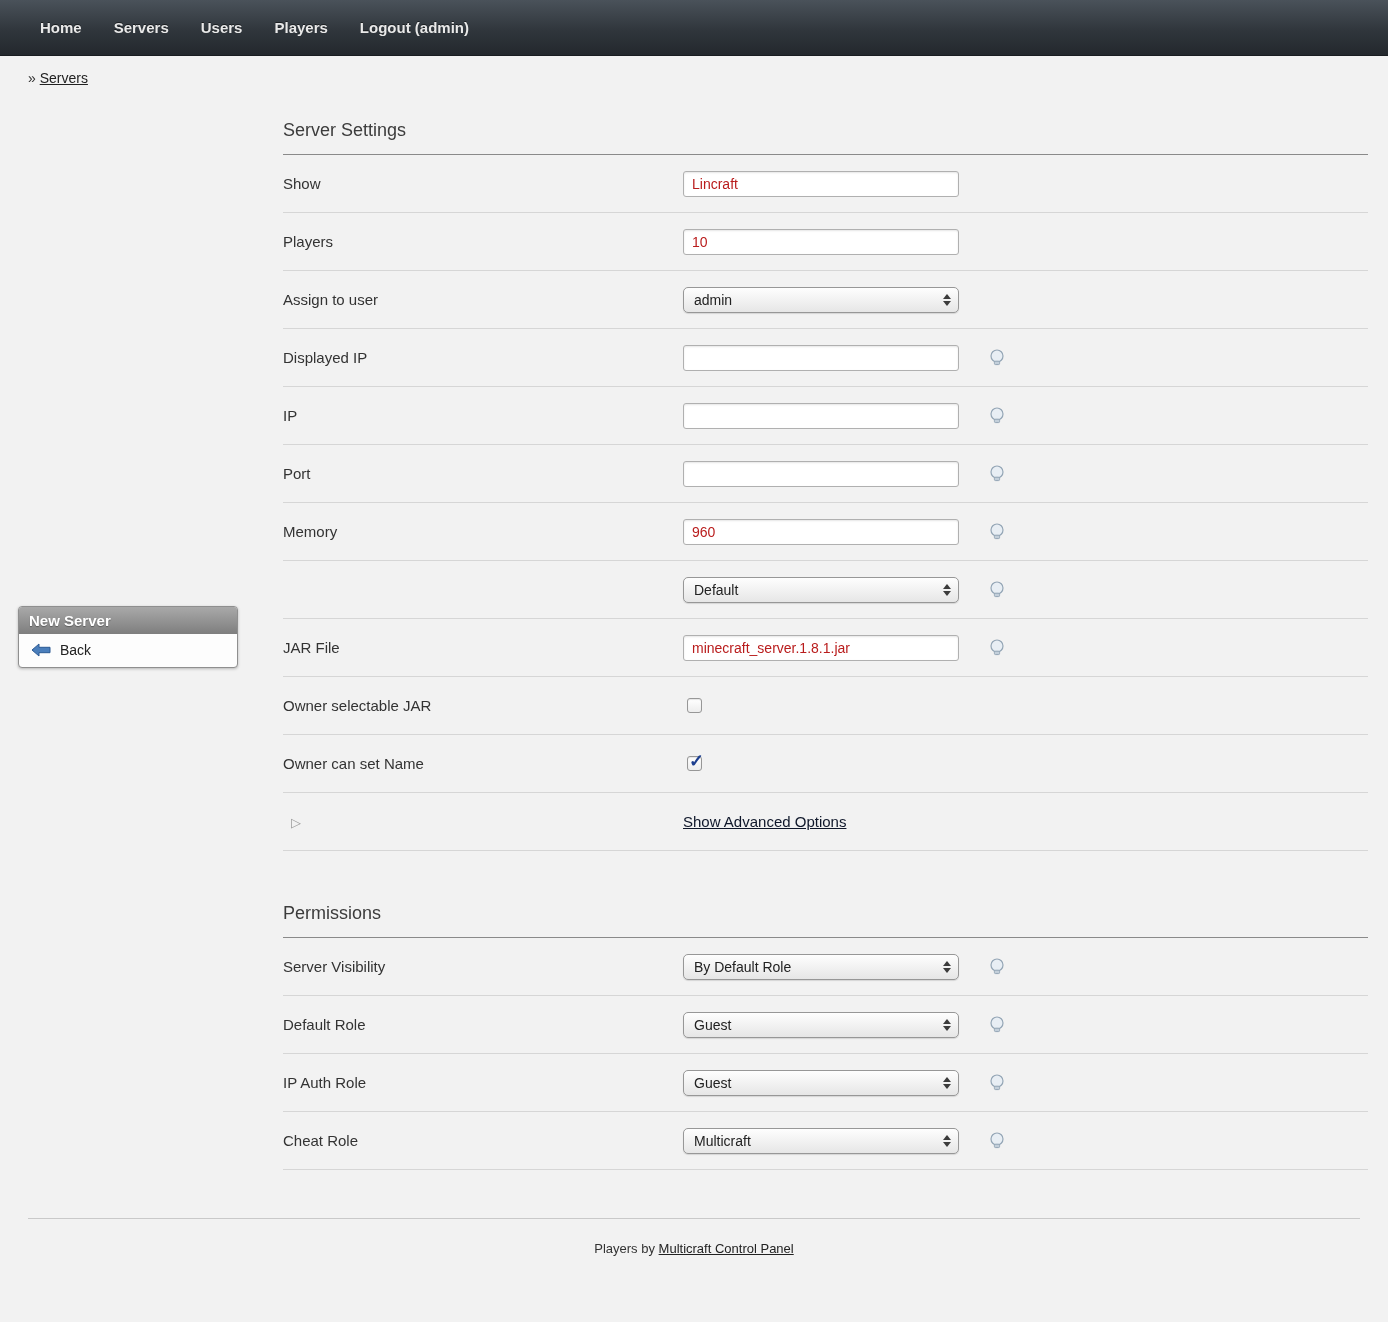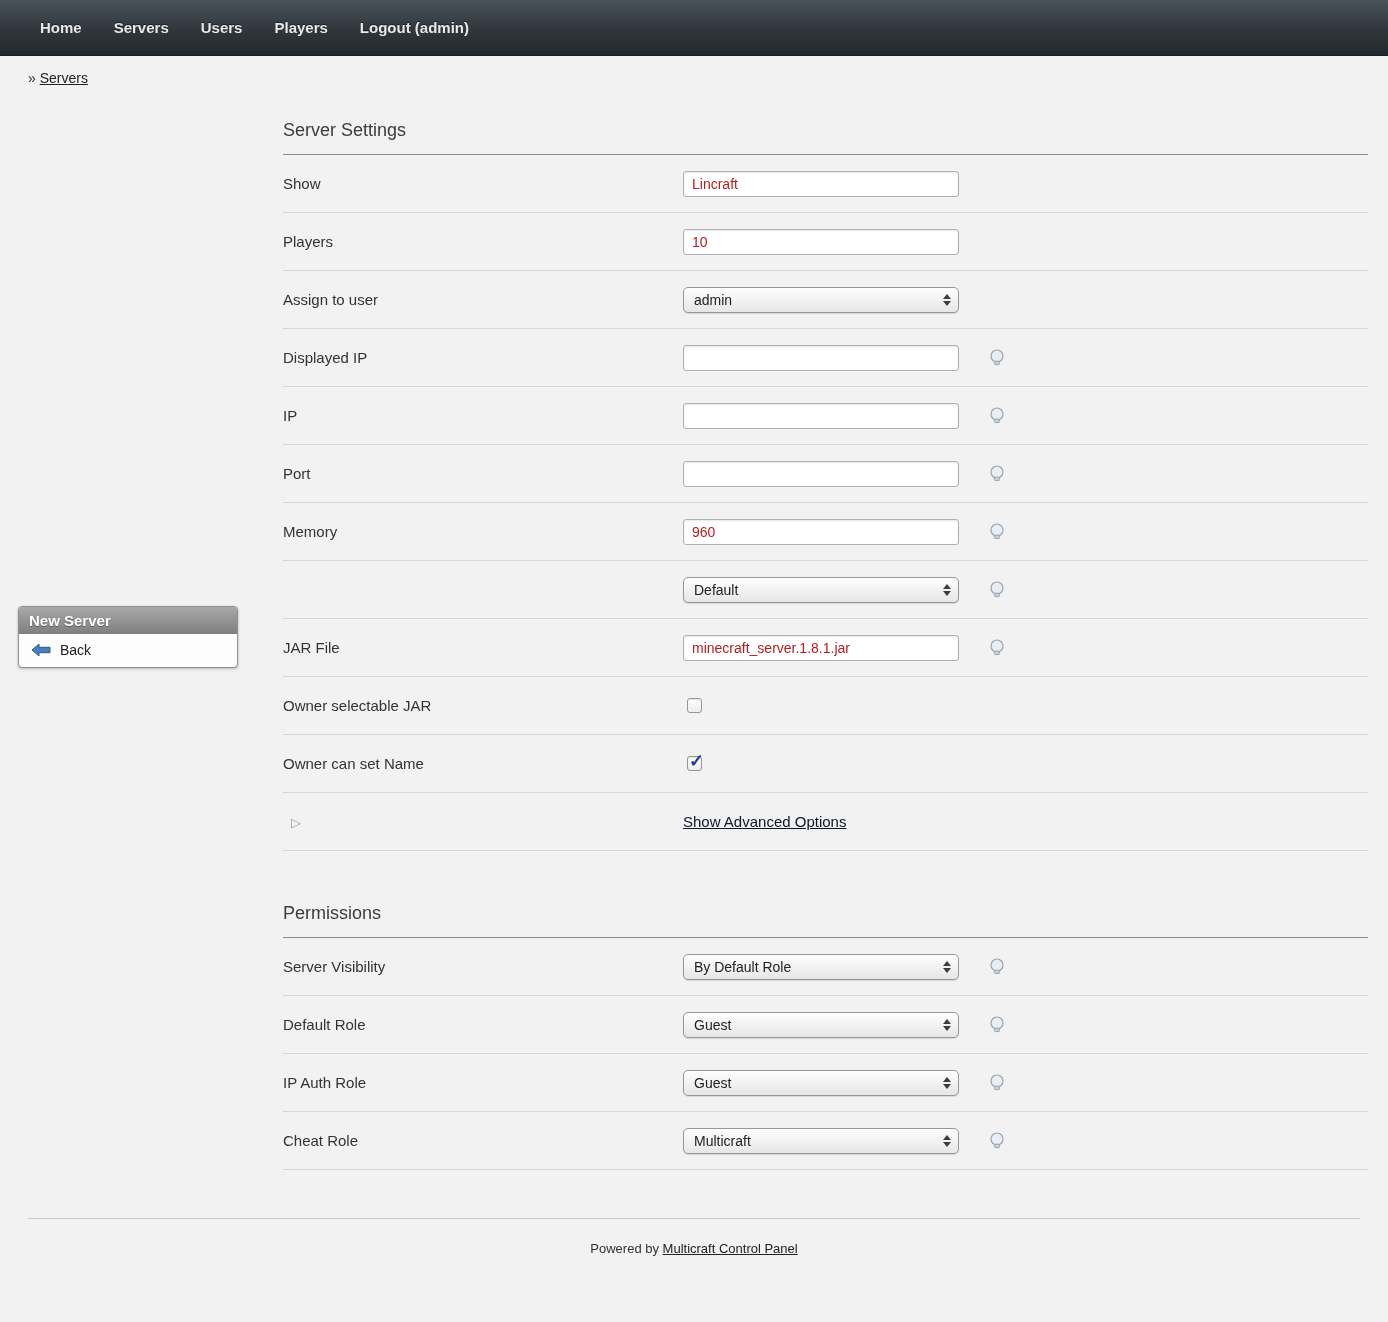--- a/index.html
+++ b/index.html
@@ -446,15 +446,15 @@
           </svg>
         </span>
       </div>
     </div>
 
 
   </div>
 </div>
 
 <div class="footer">
-  <span>Powered by</span>
+  <span>Players by</span>
   <a>Multicraft Control Panel</a>
 </div>
 
 </body></html>

